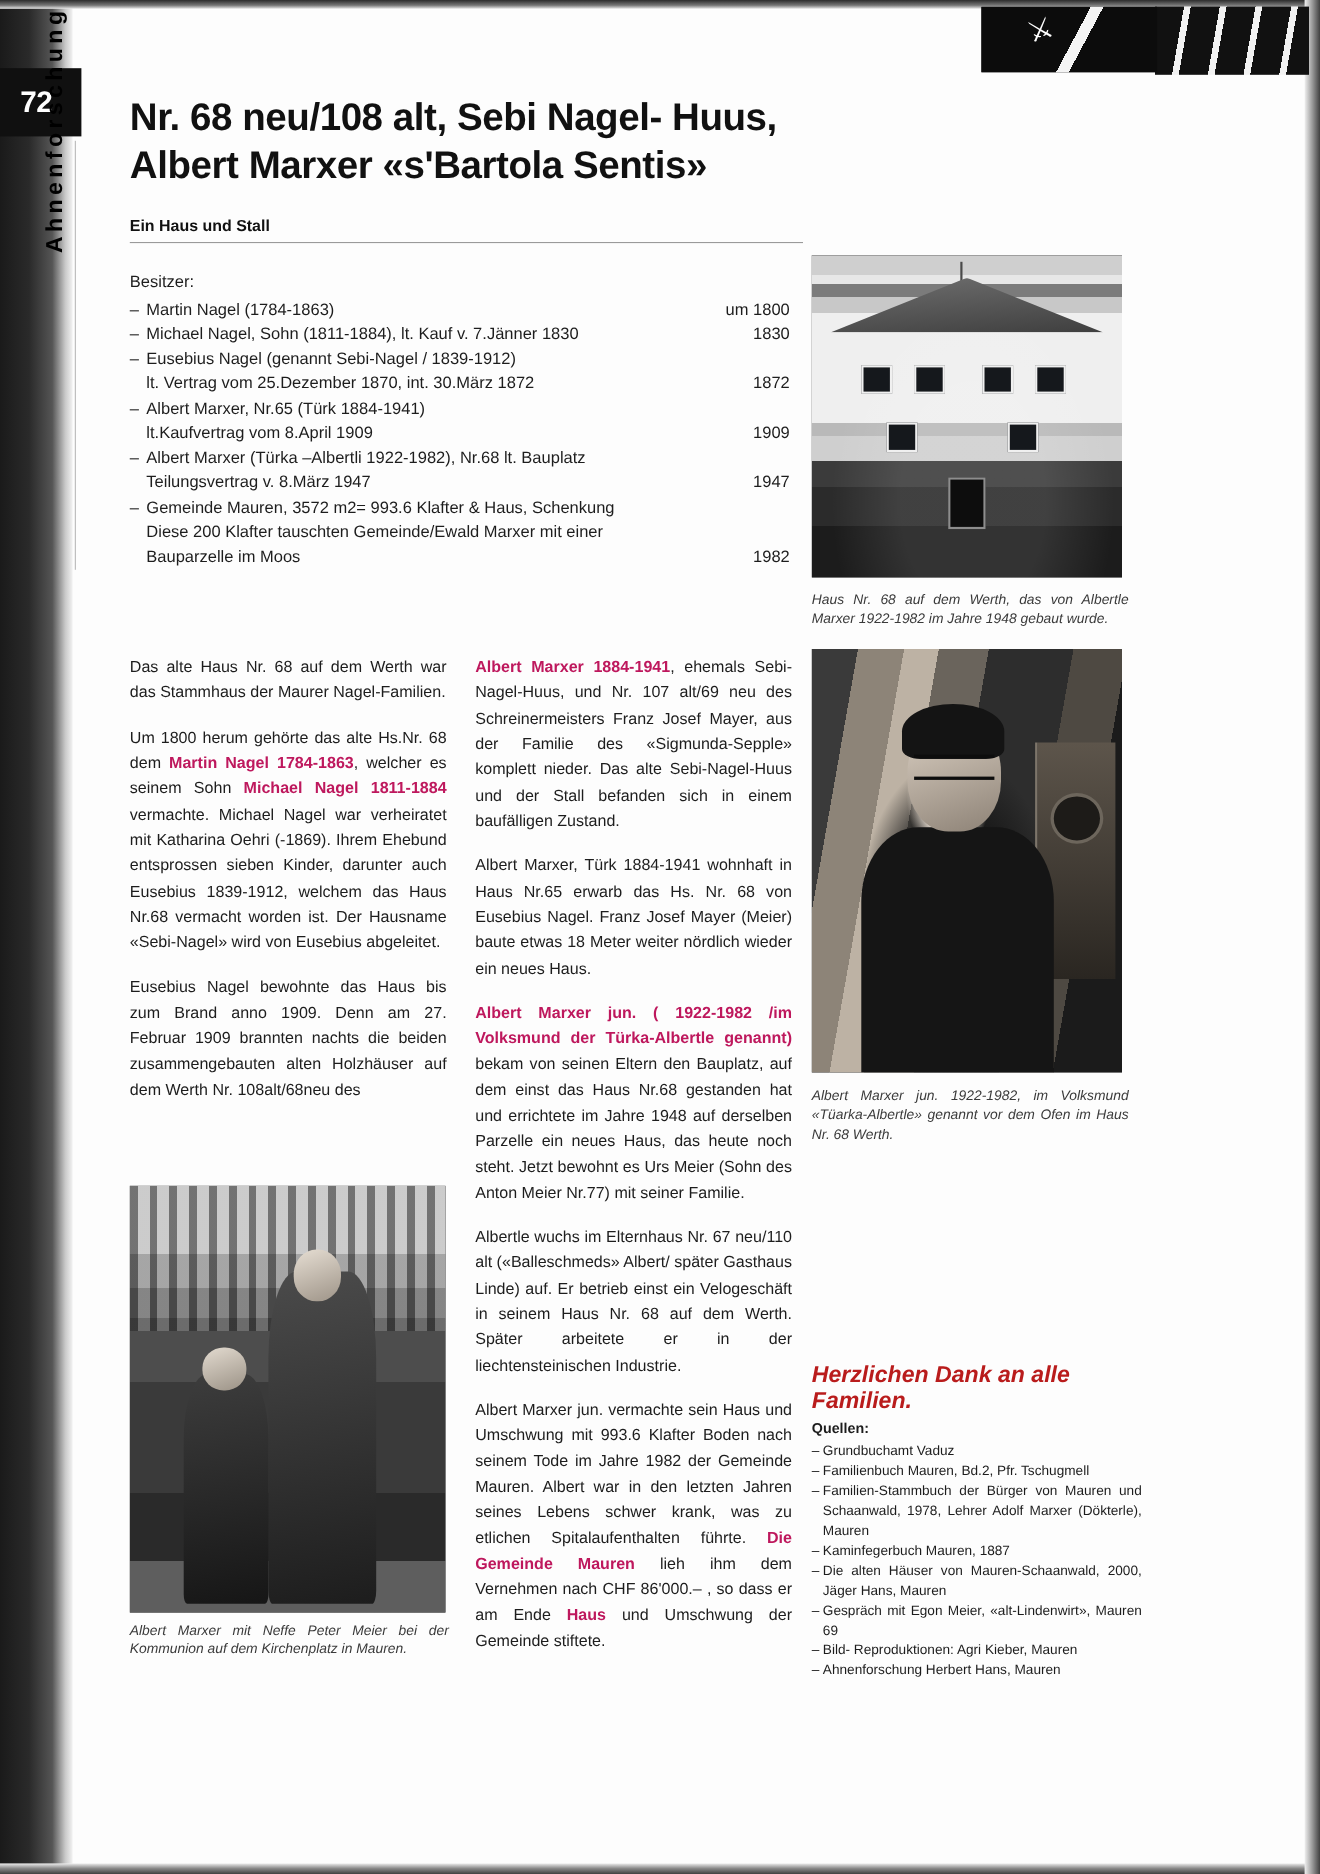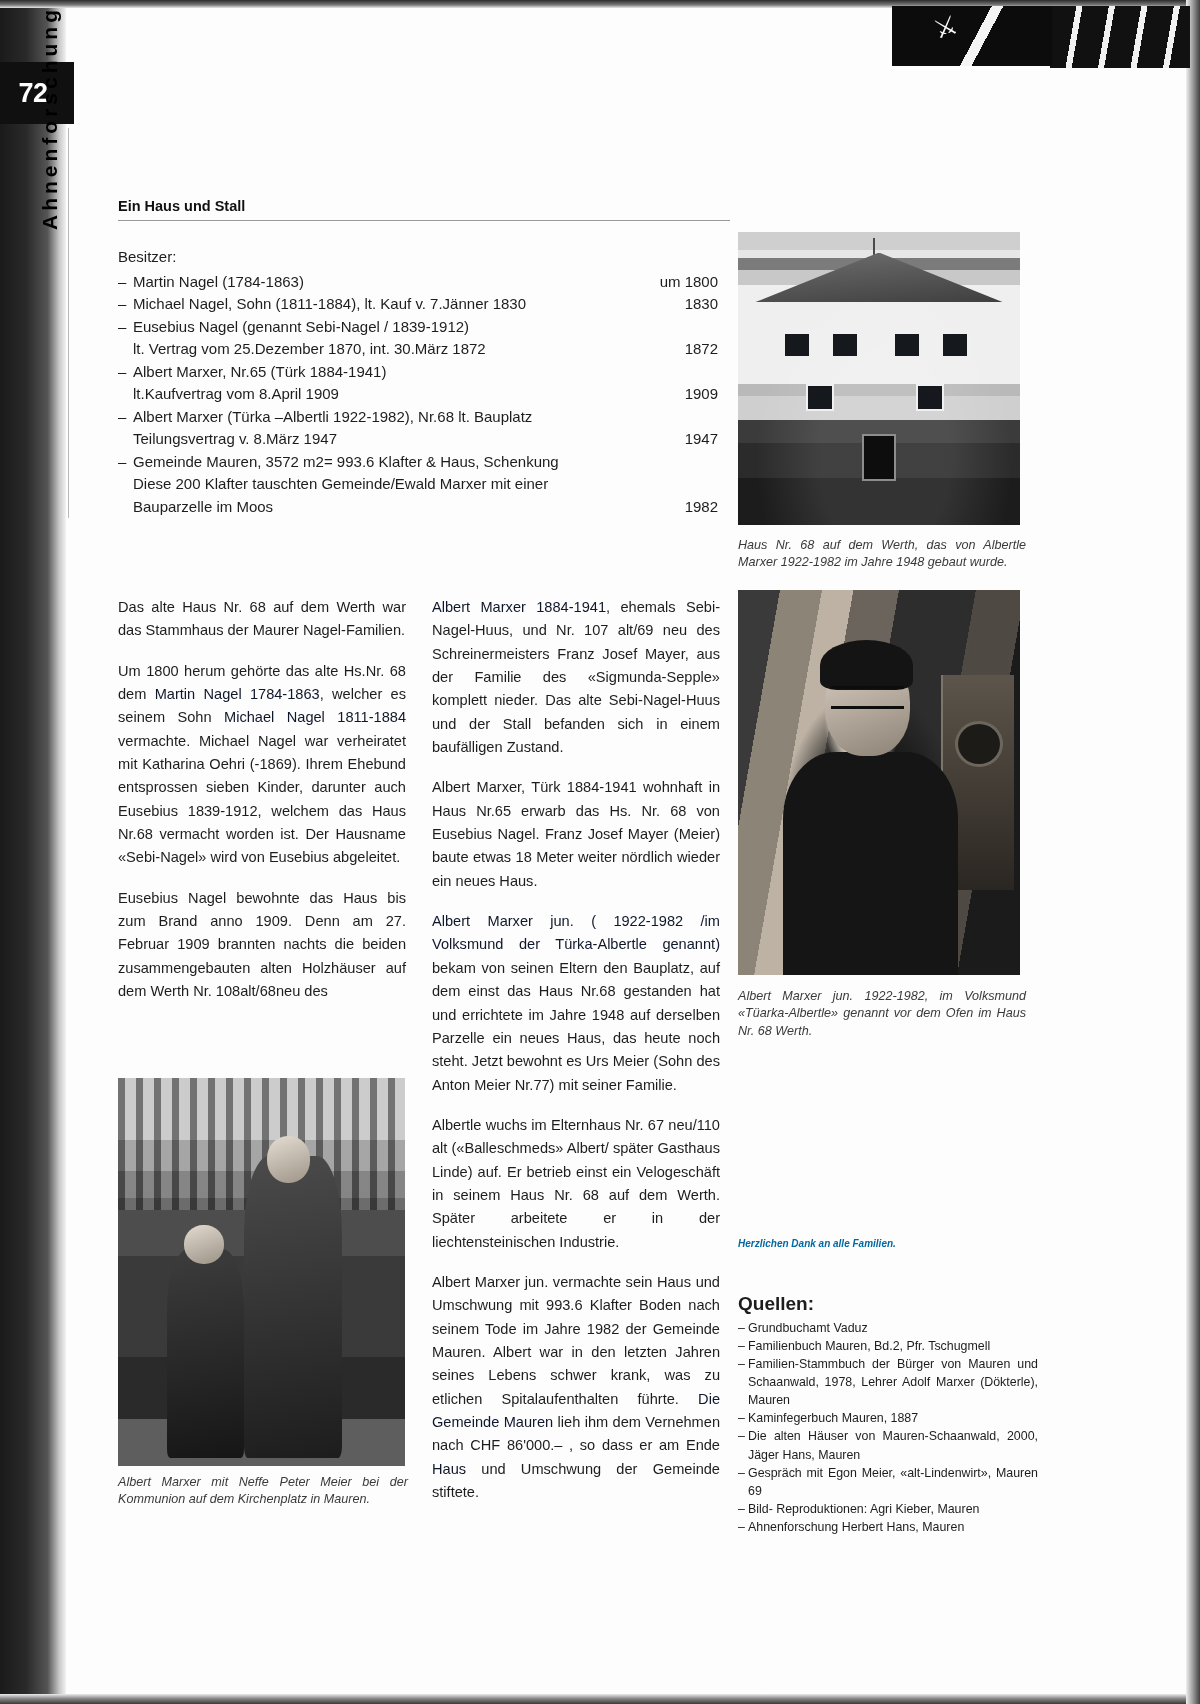--- a/index.html
+++ b/index.html
@@ -221,34 +221,34 @@
   .cap-two   { left: 0px;   top: 1474px; width: 290px; }
 
   
   .col {
     position: absolute;
     font-size: 14.6px; line-height: 1.60; color: #1d1d1d;
     text-align: justify;
   }
   .col p { margin-bottom: 17px; }
   .col p:last-child { margin-bottom: 0; }
-  .col b { font-weight: normal; color: #0f172a; }
+  .col b { font-weight: bold; color: #be185d; }
   .col-1 { left: 0px;   top: 596px; width: 288px; }
   .col-2 { left: 314px; top: 596px; width: 288px; }
 
   
   .thanks {
     position: absolute; left: 620px; top: 1238px; width: 300px;
-    font-weight: bold; font-style: italic; font-size: 10px; color: #0369a1;
+    font-weight: bold; font-style: italic; font-size: 21px; color: #b91c1c;
   }
   .sources {
     position: absolute; left: 620px; top: 1290px; width: 300px;
     font-size: 12.4px; line-height: 1.46; color: #1d1d1d;
   }
-  .sources .s-hdr { font-weight: bold; margin-bottom: 1px; font-size: 19px; }
+  .sources .s-hdr { font-weight: bold; margin-bottom: 1px; font-size: 13px; }
   .src-row { display: flex; text-align: justify; }
   .src-row .dash { flex: 0 0 10px; }
   .src-row .txt { flex: 1 1 auto; text-align: justify; }
 </style>
 </head>
 <body>
 
 <div id="page">
 
   <div class="scan-edge-left"></div>
@@ -264,20 +264,21 @@
 
   <div class="page-tab">
     <span class="num">72</span>
   </div>
 
   <div class="side-rule"></div>
   <div class="side-label">Ahnenforschung</div>
 
   <div class="content">
 
+    <h1 class="title"><span>Nr. 68 neu/108 alt, Sebi Nagel- Huus,</span><br><span>Albert Marxer «s'Bartola Sentis»</span></h1>
 
     <div class="subhead">Ein Haus und Stall</div>
 
     <div class="owners">
       <div class="hdr">Besitzer:</div>
       <div id="owners-rows">
           <div class="owner-row">
             <span class="dash">–</span>
             <span class="txt">Martin Nagel (1784-1863)</span>
             <span class="yr">um 1800</span>

